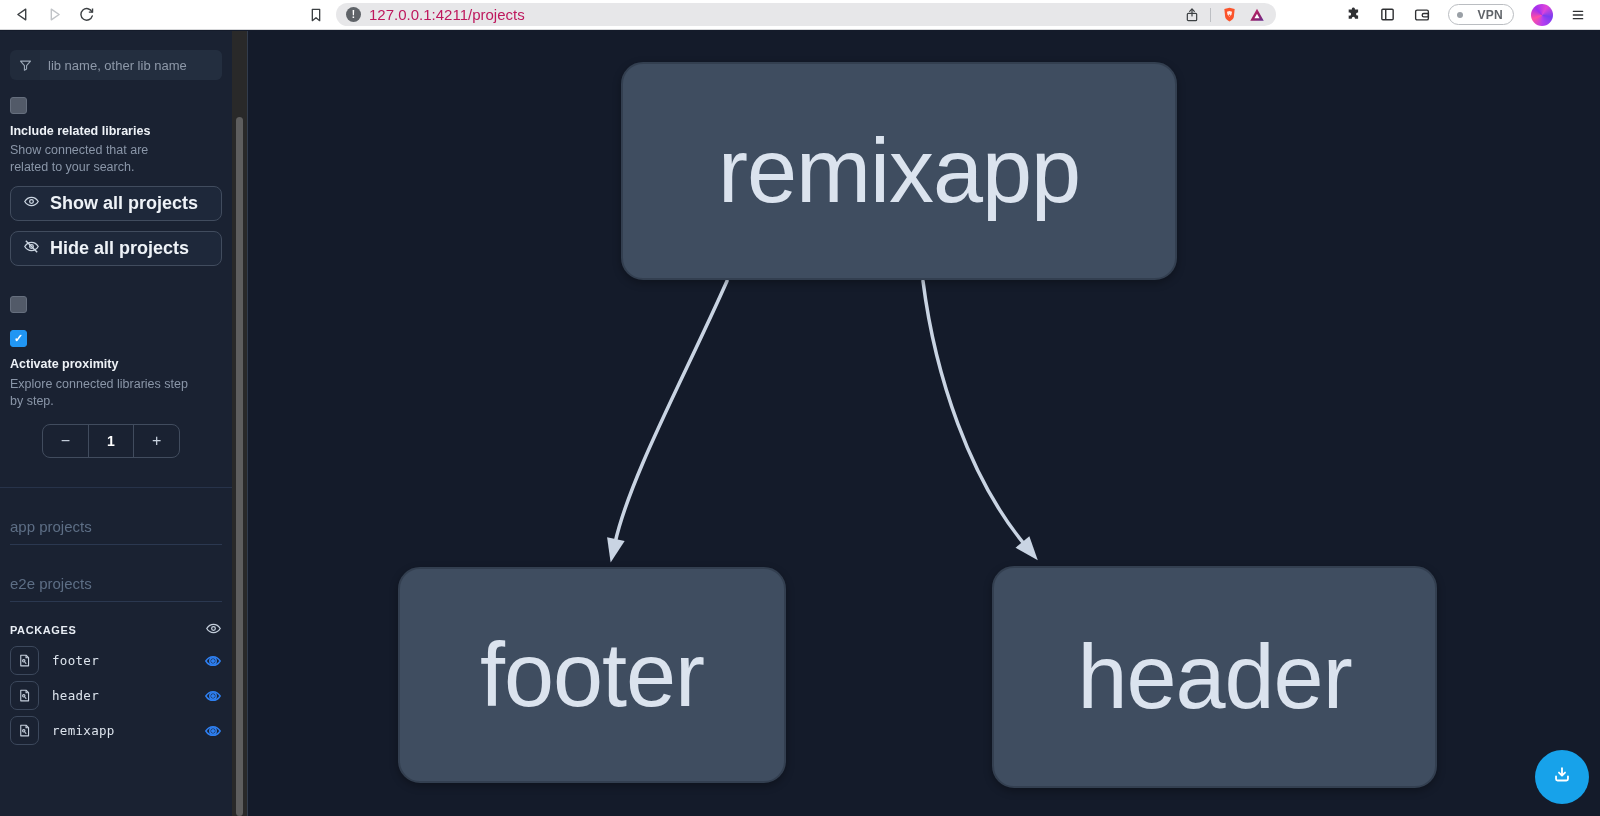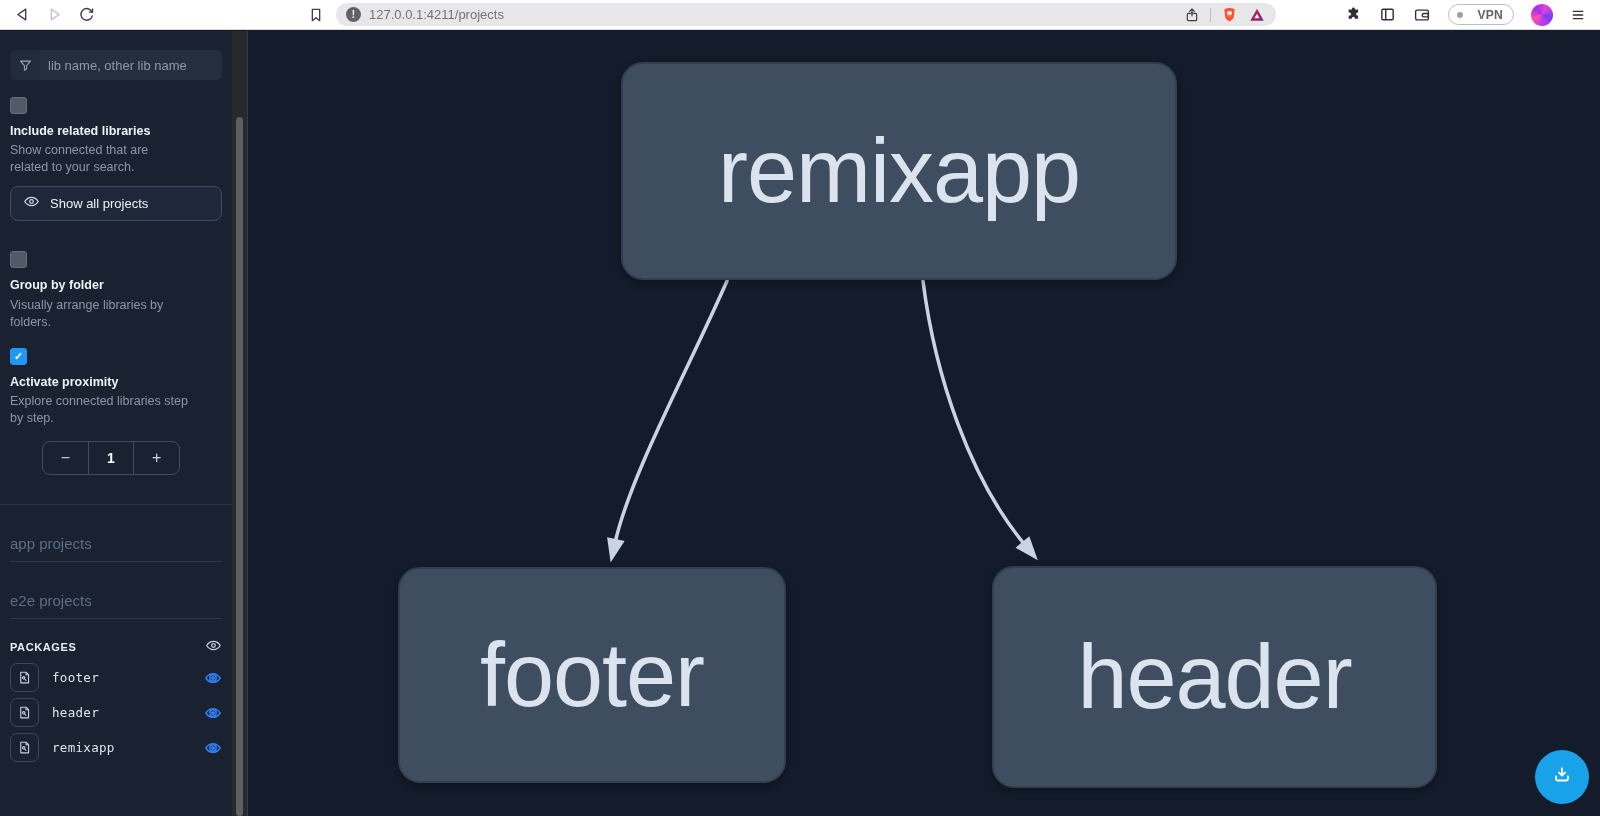--- a/index.html
+++ b/index.html
@@ -9,21 +9,21 @@
   
   .chrome{position:absolute;top:0;left:0;width:1600px;height:30px;background:#ffffff;
           border-bottom:1px solid #d7d8da;display:flex;align-items:center;padding:0 10px;box-sizing:border-box;}
   .chrome svg{display:block;}
   .navbtn{width:24px;height:24px;display:flex;align-items:center;justify-content:center;margin-right:8px;cursor:pointer;}
   .bookmark{margin-left:198px;width:24px;height:24px;display:flex;align-items:center;justify-content:center;}
   .urlbar{margin-left:8px;flex:1;max-width:940px;height:23px;background:#e7e7e9;border-radius:12px;
           display:flex;align-items:center;padding:0 10px;box-sizing:border-box;}
   .siteinfo{width:15px;height:15px;border-radius:50%;background:#5f6368;color:#fff;font-size:10px;font-weight:bold;
             display:flex;align-items:center;justify-content:center;margin-right:8px;flex:none;}
-  .urltext{font-size:13px;color:#737373;white-space:nowrap;}
+  .urltext{font-size:15px;color:#be185d;white-space:nowrap;}
   .pillright{margin-left:auto;display:flex;align-items:center;gap:10px;}
   .pilldivider{width:1px;height:14px;background:#bdbfc3;}
   .chrome-right{margin-left:auto;display:flex;align-items:center;gap:17px;padding-right:4px;}
   .vpnbadge{border:1.5px solid #babdc1;border-radius:12px;height:21px;display:flex;align-items:center;
             gap:14px;padding:0 10px 0 8px;box-sizing:border-box;}
   .vpndot{width:6px;height:6px;border-radius:50%;background:#9aa0a6;}
   .vpntext{font-size:12px;color:#5f6368;font-weight:600;letter-spacing:.3px;}
   .avatar{width:22px;height:22px;border-radius:50%;
           background:conic-gradient(from 30deg,#e044d8,#7a3df0,#b53df0,#ff4fa3,#a22ff0,#e044d8);}
 
@@ -39,21 +39,21 @@
   .searchbox input::placeholder{color:#8e99a9;}
   .optrow{margin:16px 10px 0;display:flex;gap:9px;align-items:flex-start;flex-direction:column;}
   .cbx{width:15px;height:15px;border-radius:3px;background:#525a68;border:1px solid #666f7e;flex:none;margin-top:1px;
        display:flex;align-items:center;justify-content:center;cursor:pointer;}
   .cbx.checked{background:#2196f3;border-color:#2196f3;color:#fff;font-size:11px;font-weight:bold;line-height:1;}
   .optlabel{font-size:12.5px;font-weight:700;color:#eef2f7;line-height:1.3;}
   .optdesc{font-size:12.5px;color:#8a96a8;line-height:1.36;margin-top:3px;max-width:178px;}
   .sbtn{margin:10px 10px 0;height:33px;border:1px solid #414c5e;background:#1e283a;border-radius:8px;
         display:flex;align-items:center;gap:10px;padding:0 12px;cursor:pointer;}
   .sbtn:first-of-type{margin-top:28px;}
-  .sbtn span.lbl{font-size:13px;font-weight:400;color:#eef2f7;}
+  .sbtn span.lbl{font-size:18px;font-weight:700;color:#eef2f7;}
   .stepper{margin:14px 0 0 42px;width:138px;height:34px;border:1px solid #414c5e;border-radius:8px;
            display:flex;box-sizing:border-box;overflow:hidden;}
   .stepper .cell{flex:1;display:flex;align-items:center;justify-content:center;color:#cbd5e1;font-size:16px;cursor:pointer;}
   .stepper .cell.value{border-left:1px solid #414c5e;border-right:1px solid #414c5e;color:#fff;font-weight:700;font-size:14px;cursor:default;}
   .sidivider{margin-top:29px;border-top:1px solid #27334a;}
   .sheading{margin:30px 10px 0;padding-bottom:9px;border-bottom:1px solid #2b3850;color:#5d6e85;font-size:15px;}
   .pkghead{margin:18px 10px 0;display:flex;align-items:center;justify-content:space-between;}
   .pkghead .t{font-size:11px;font-weight:700;color:#e8edf4;letter-spacing:.6px;}
   .pkgrow{margin:5px 10px 0;height:30px;display:flex;align-items:center;gap:13px;}
   .pkgrow:first-of-type{margin-top:12px;}
@@ -199,27 +199,33 @@
       <div class="sbtn">
         <span>
           <svg width="17" height="17" viewBox="0 0 24 24" fill="none" stroke="#cbd5e1" stroke-width="1.8">
               <path d="M2.5 12S6 6.2 12 6.2 21.5 12 21.5 12 18 17.8 12 17.8 2.5 12 2.5 12z"></path>
               <circle cx="12" cy="12" r="2.6"></circle>
             </svg>
         </span>
         <span class="lbl">Show all projects</span>
       </div>
 
+      <div class="sbtn">
+        <span>
+          <svg width="17" height="17" viewBox="0 0 24 24" fill="none" stroke="#cbd5e1" stroke-width="1.8">
+              <path d="M2.5 12S6 6.2 12 6.2 21.5 12 21.5 12 18 17.8 12 17.8 2.5 12 2.5 12z"></path>
+              <circle cx="12" cy="12" r="2.6"></circle>
+              <path d="M4 4l16 16" stroke-width="2"></path>
+            </svg>
+        </span>
+        <span class="lbl">Hide all projects</span>
+      </div>
 
       <div class="optrow" style="margin-top:29px">
         <span class="cbx"></span>
-        <span>
-          <div class="optlabel">Group by folder</div>
-          <div class="optdesc">Visually arrange libraries by folders.</div>
-        </span>
       </div>
 
       <div class="optrow">
         <span class="cbx checked">✓</span>
         <span>
           <div class="optlabel">Activate proximity</div>
           <div class="optdesc">Explore connected libraries step by step.</div>
         </span>
       </div>
 

